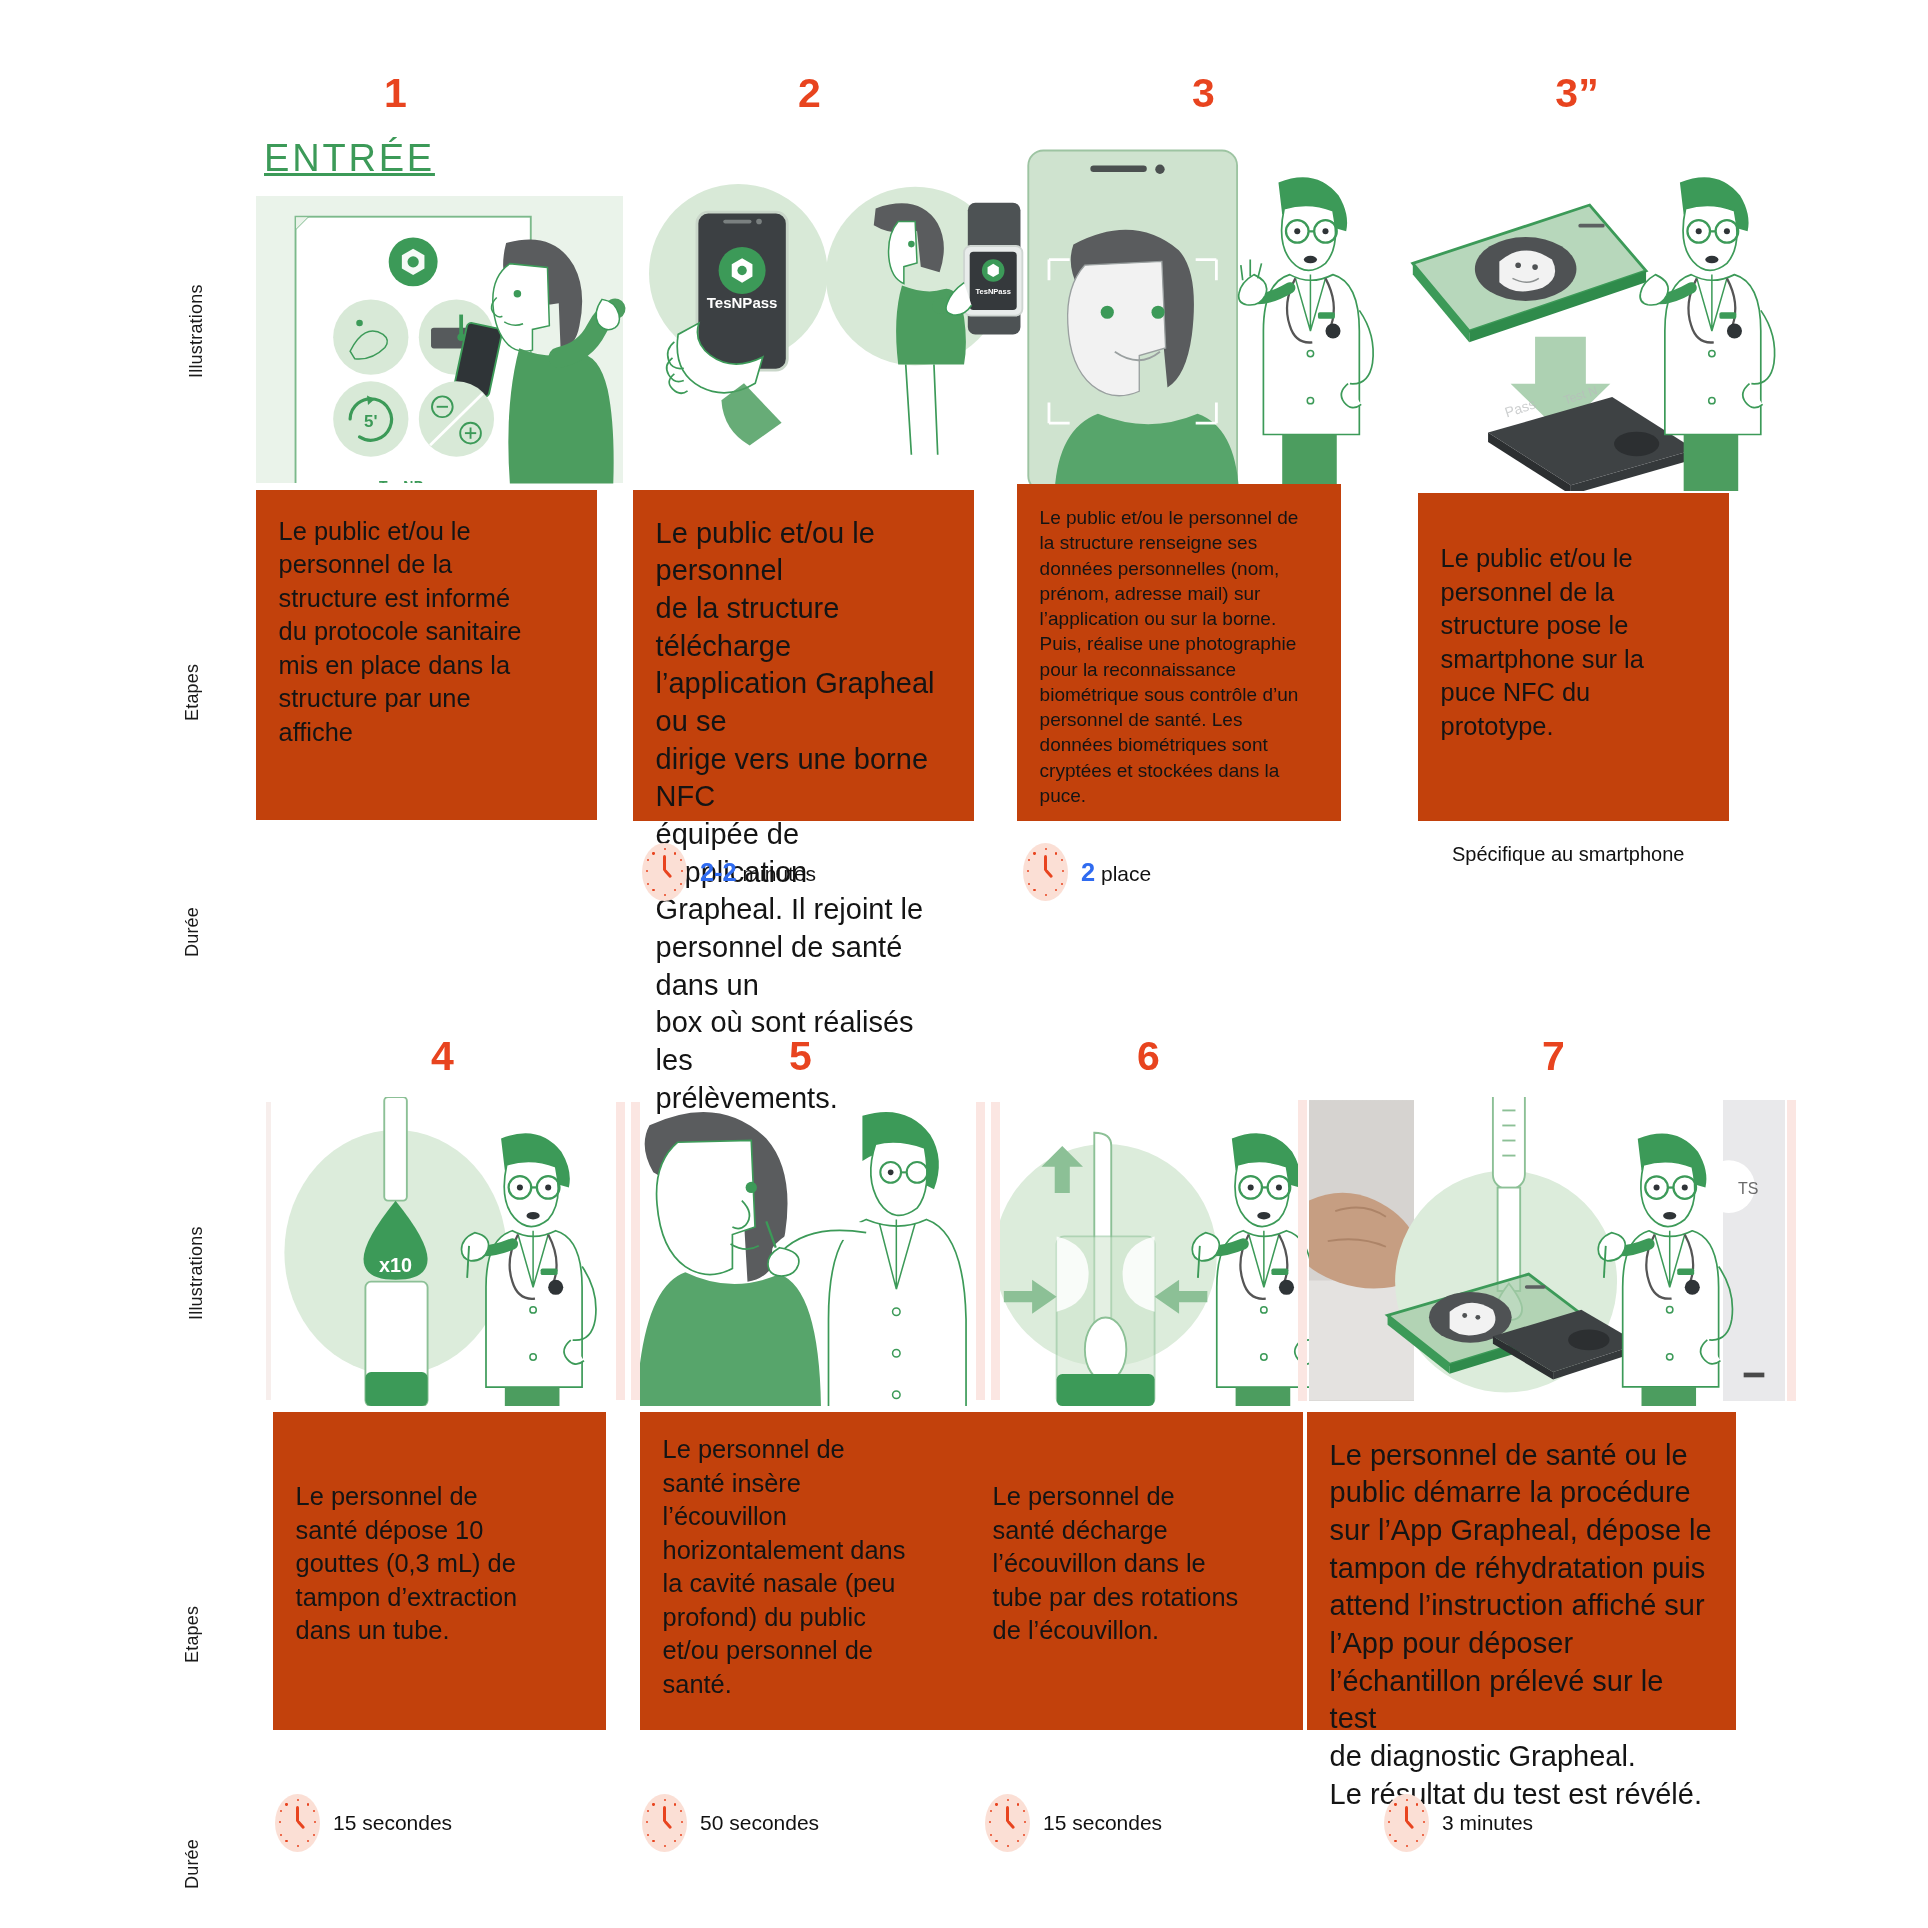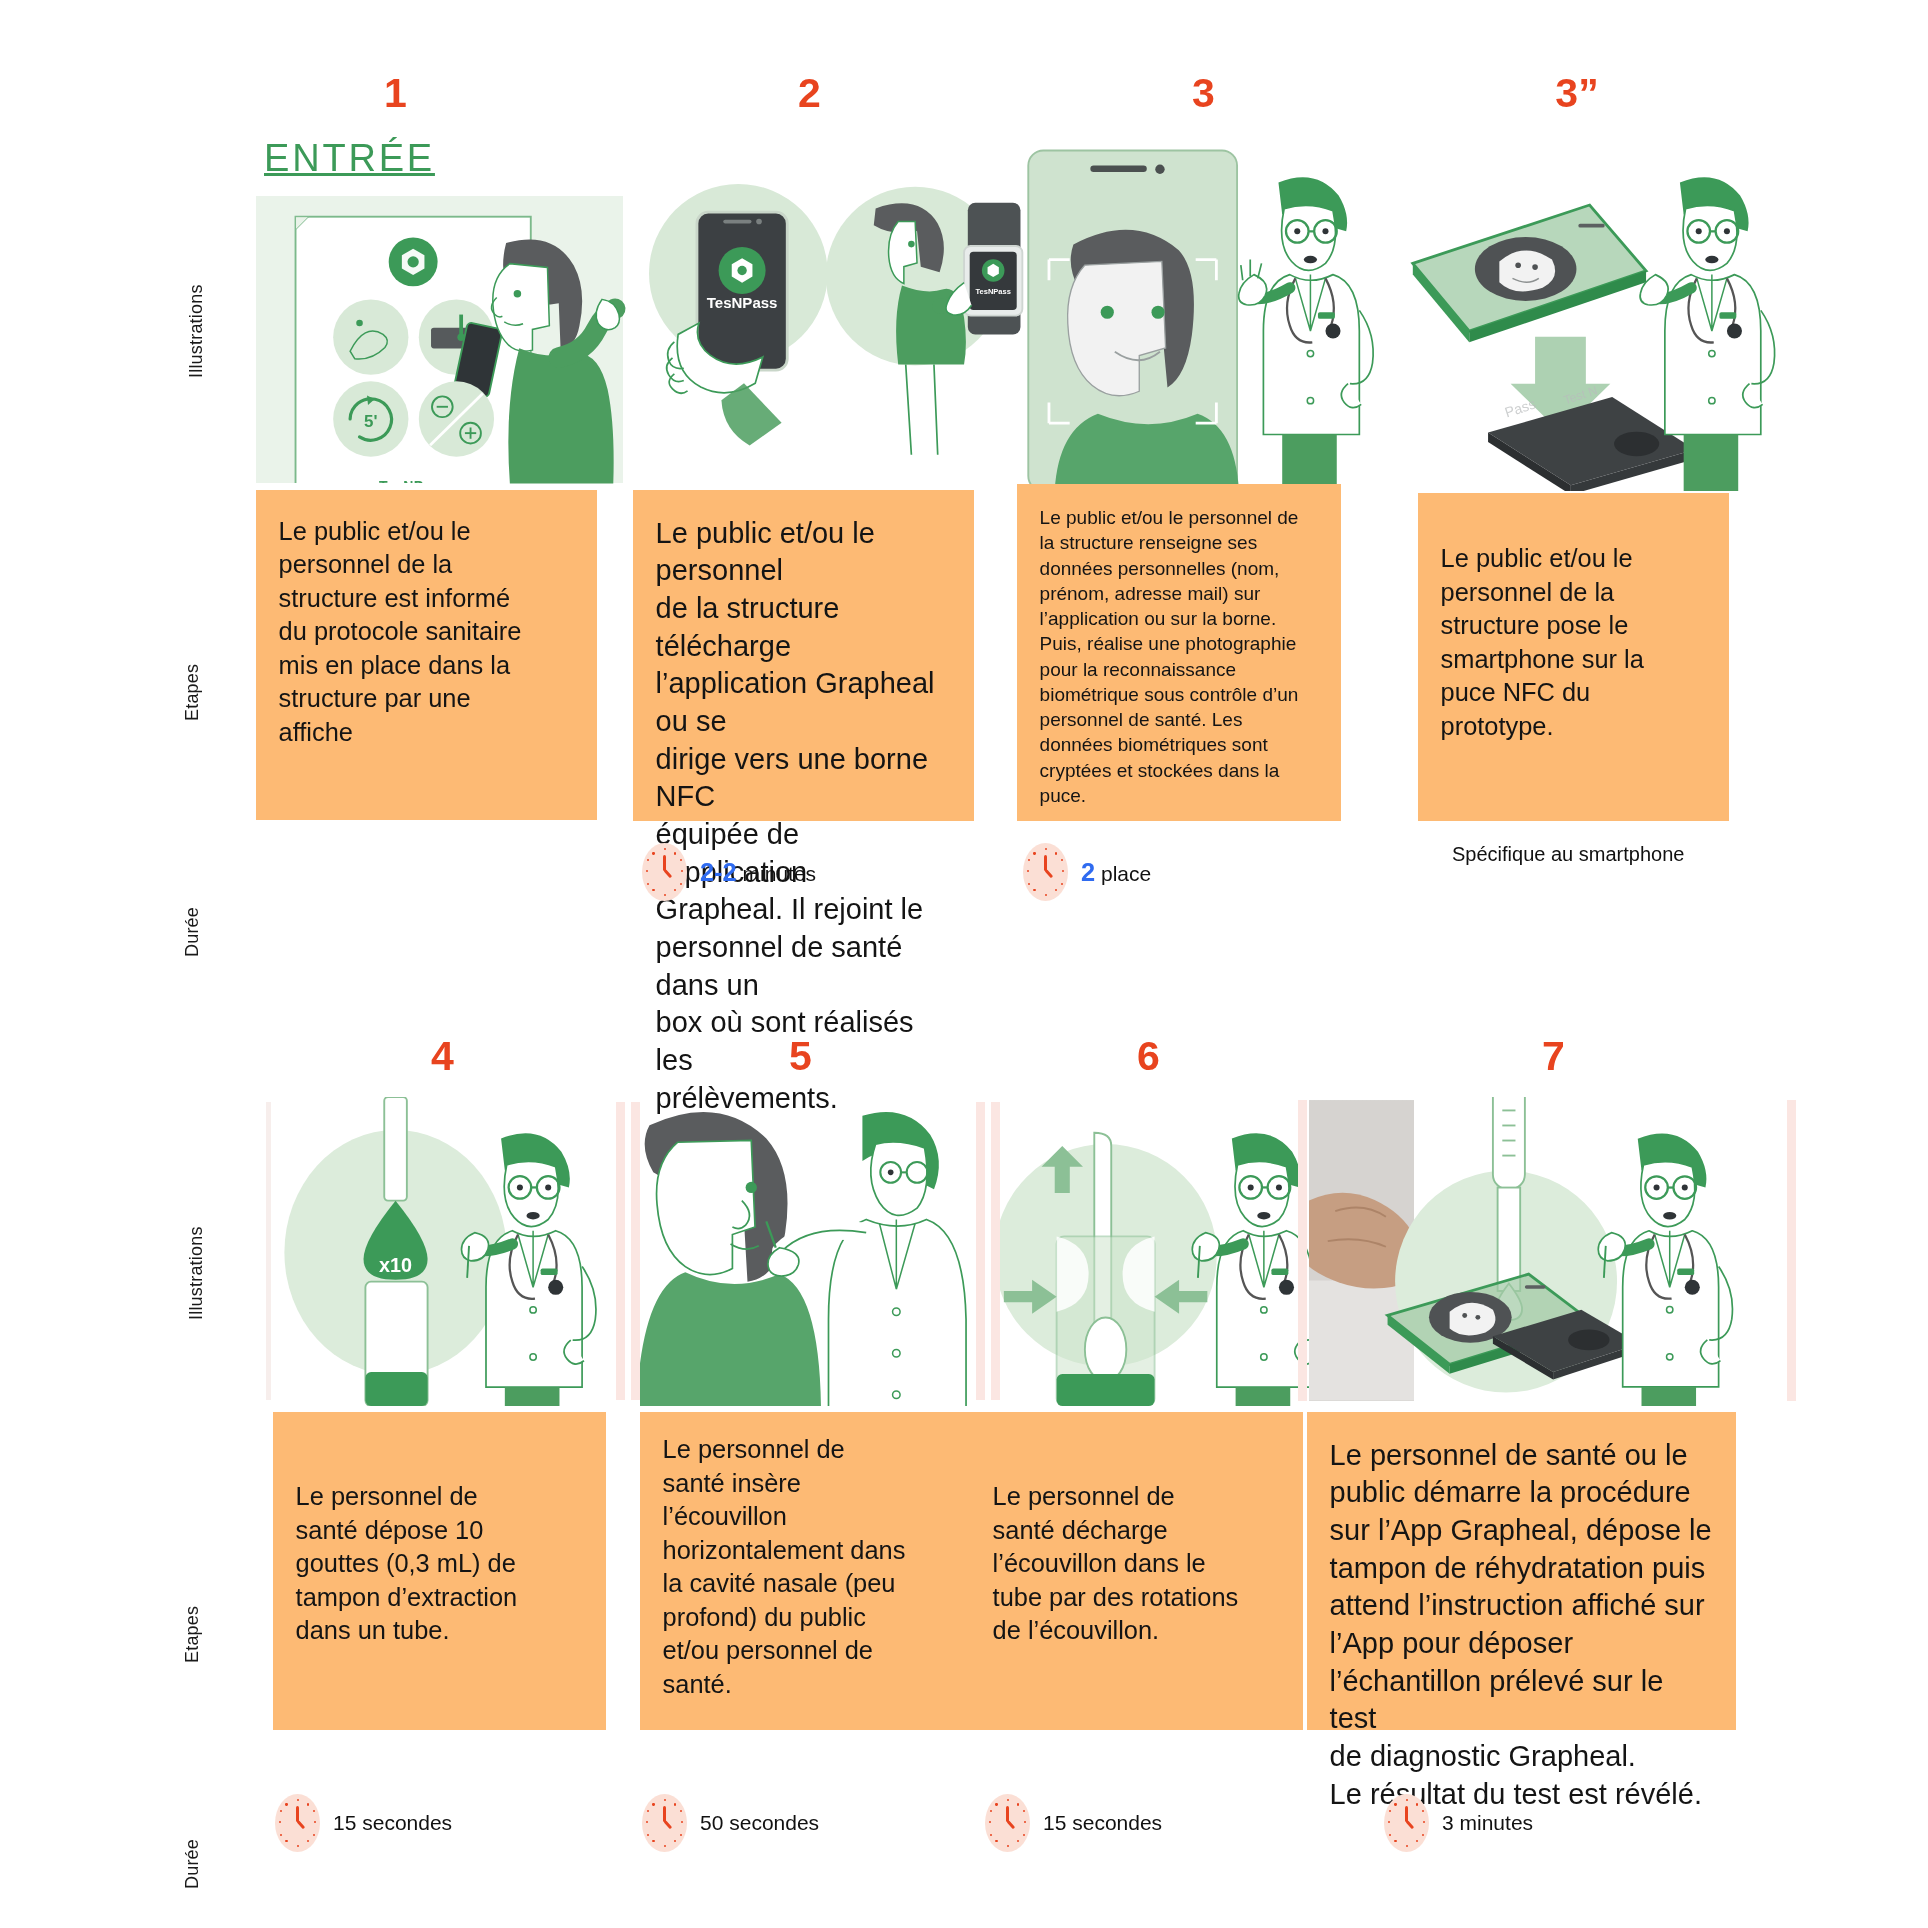--- a/index.html
+++ b/index.html
@@ -33,21 +33,21 @@
     line-height: 1;
   }
 
   
   .illus { position: absolute; overflow: hidden; }
   .illus-bg-light { background: #eaf3ea; }
 
   
   .step-text {
     position: absolute;
-    background: #fdba74;
+    background: #c2410c;
     color: #141414;
     padding: 24.5px 22.6px 19px 22.6px;
     line-height: 1.30;
     white-space: pre-line;
   }
   .t-lg { font-size: 25.4px; line-height: 1.32; }
   .t-md { font-size: 29px; line-height: 1.30; }
   .t-sm { font-size: 19px; line-height: 1.33; }
 
   
@@ -578,20 +578,28 @@
   <div class="stripe" style="left:1298px; top:1100px; width:8.5px; height:301px;"></div>
   <div class="photo-strip" style="left:1309px; top:1100px; width:105px; height:301px;">
     <svg width="105" height="301" viewBox="0 0 112 320">
       <rect x="0" y="0" width="112" height="320" fill="#d6d3d0"></rect>
       <rect x="0" y="192" width="112" height="128" fill="#e4e2e0"></rect>
       <path d="M-10 112 q40 -24 80 -6 q30 14 42 38 l0 48 q-40 16 -80 2 q-34 -12 -42 -30 z" fill="#c69e82"></path>
       <path d="M28 118 q30 -10 54 6" fill="none" stroke="#ad8468" stroke-width="2"></path>
       <path d="M20 150 q34 -6 62 6" fill="none" stroke="#ad8468" stroke-width="2"></path>
     </svg>
   </div>
+  <div class="phone-strip" style="left:1723px; top:1100px; width:62px; height:301px;">
+    <svg width="62" height="301" viewBox="0 0 66 320">
+      <rect x="0" y="0" width="66" height="320" fill="#e9e9eb"></rect>
+      <circle cx="6" cy="92" r="28" fill="#ffffff"></circle>
+      <text x="16" y="100" font-family="Liberation Sans, sans-serif" font-size="17" fill="#6a6a6a">TS</text>
+      <rect x="22" y="290" width="22" height="5" fill="#4a4a4a"></rect>
+    </svg>
+  </div>
   <div class="stripe" style="left:1787px; top:1100px; width:8.5px; height:301px;"></div>
 
   <div class="illus" style="left:1365px; top:1097px; width:395px; height:309px;">
     <svg width="395" height="309" viewBox="0 0 420 328">
       <circle cx="150" cy="196" r="118" fill="#dcecdb"></circle>
       <rect x="136" y="-18" width="34" height="116" rx="16" fill="#ffffff" stroke="#8cc096" stroke-width="2"></rect>
       <g stroke="#8cc096" stroke-width="2">
         <line x1="146" y1="14" x2="160" y2="14"></line>
           <line x1="146" y1="30" x2="160" y2="30"></line>
         <line x1="146" y1="46" x2="160" y2="46"></line>

